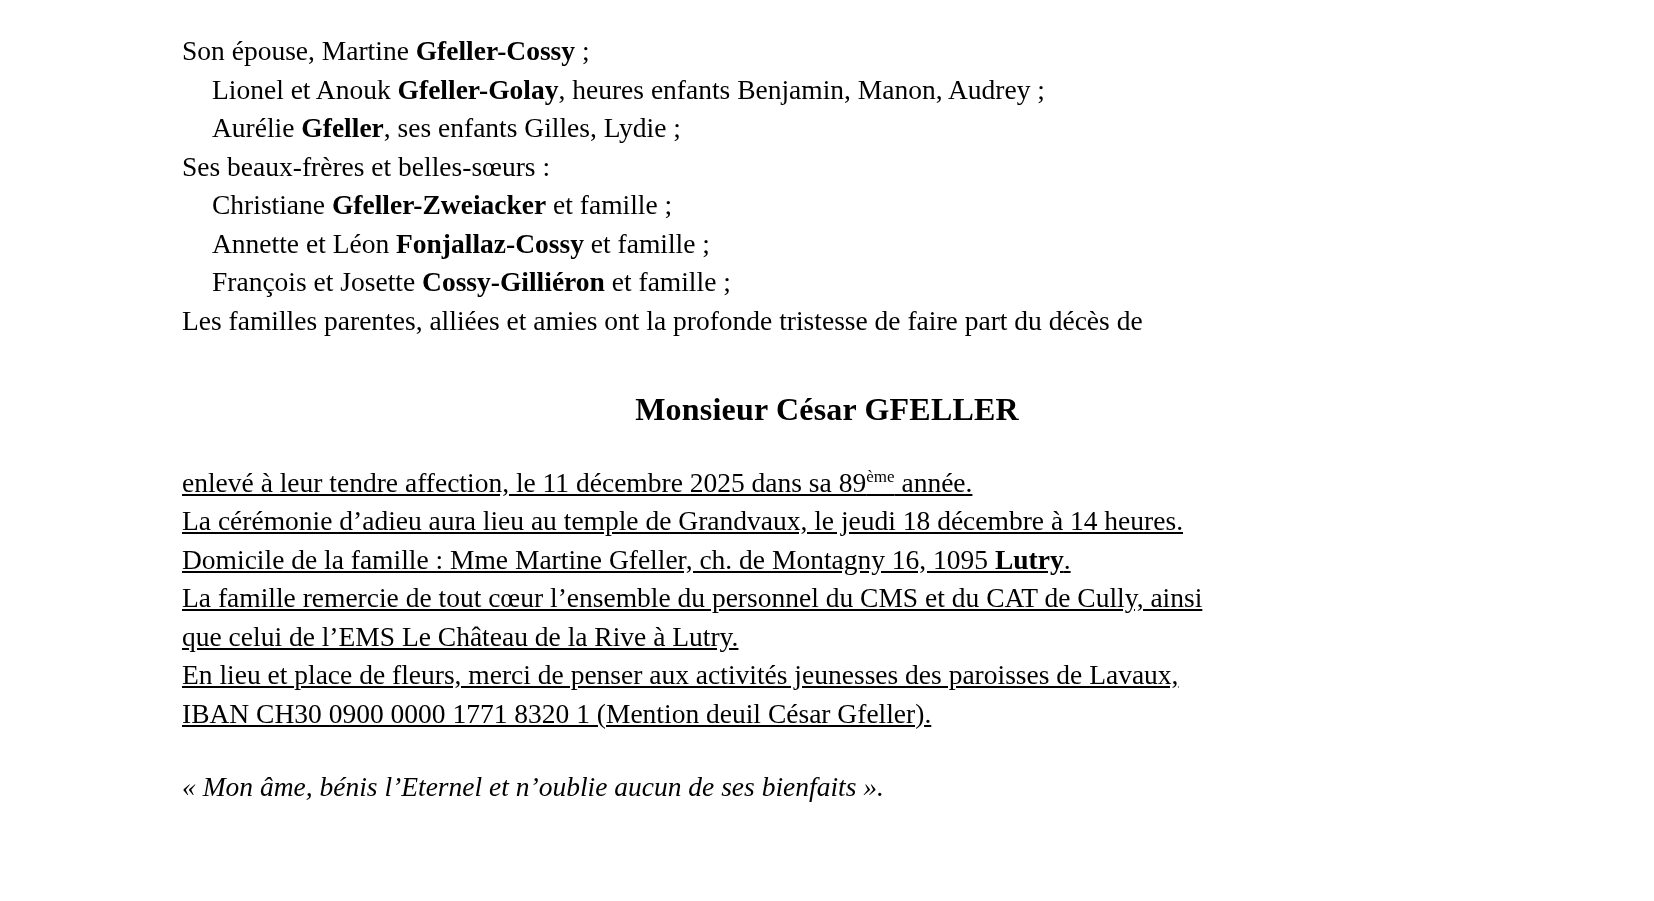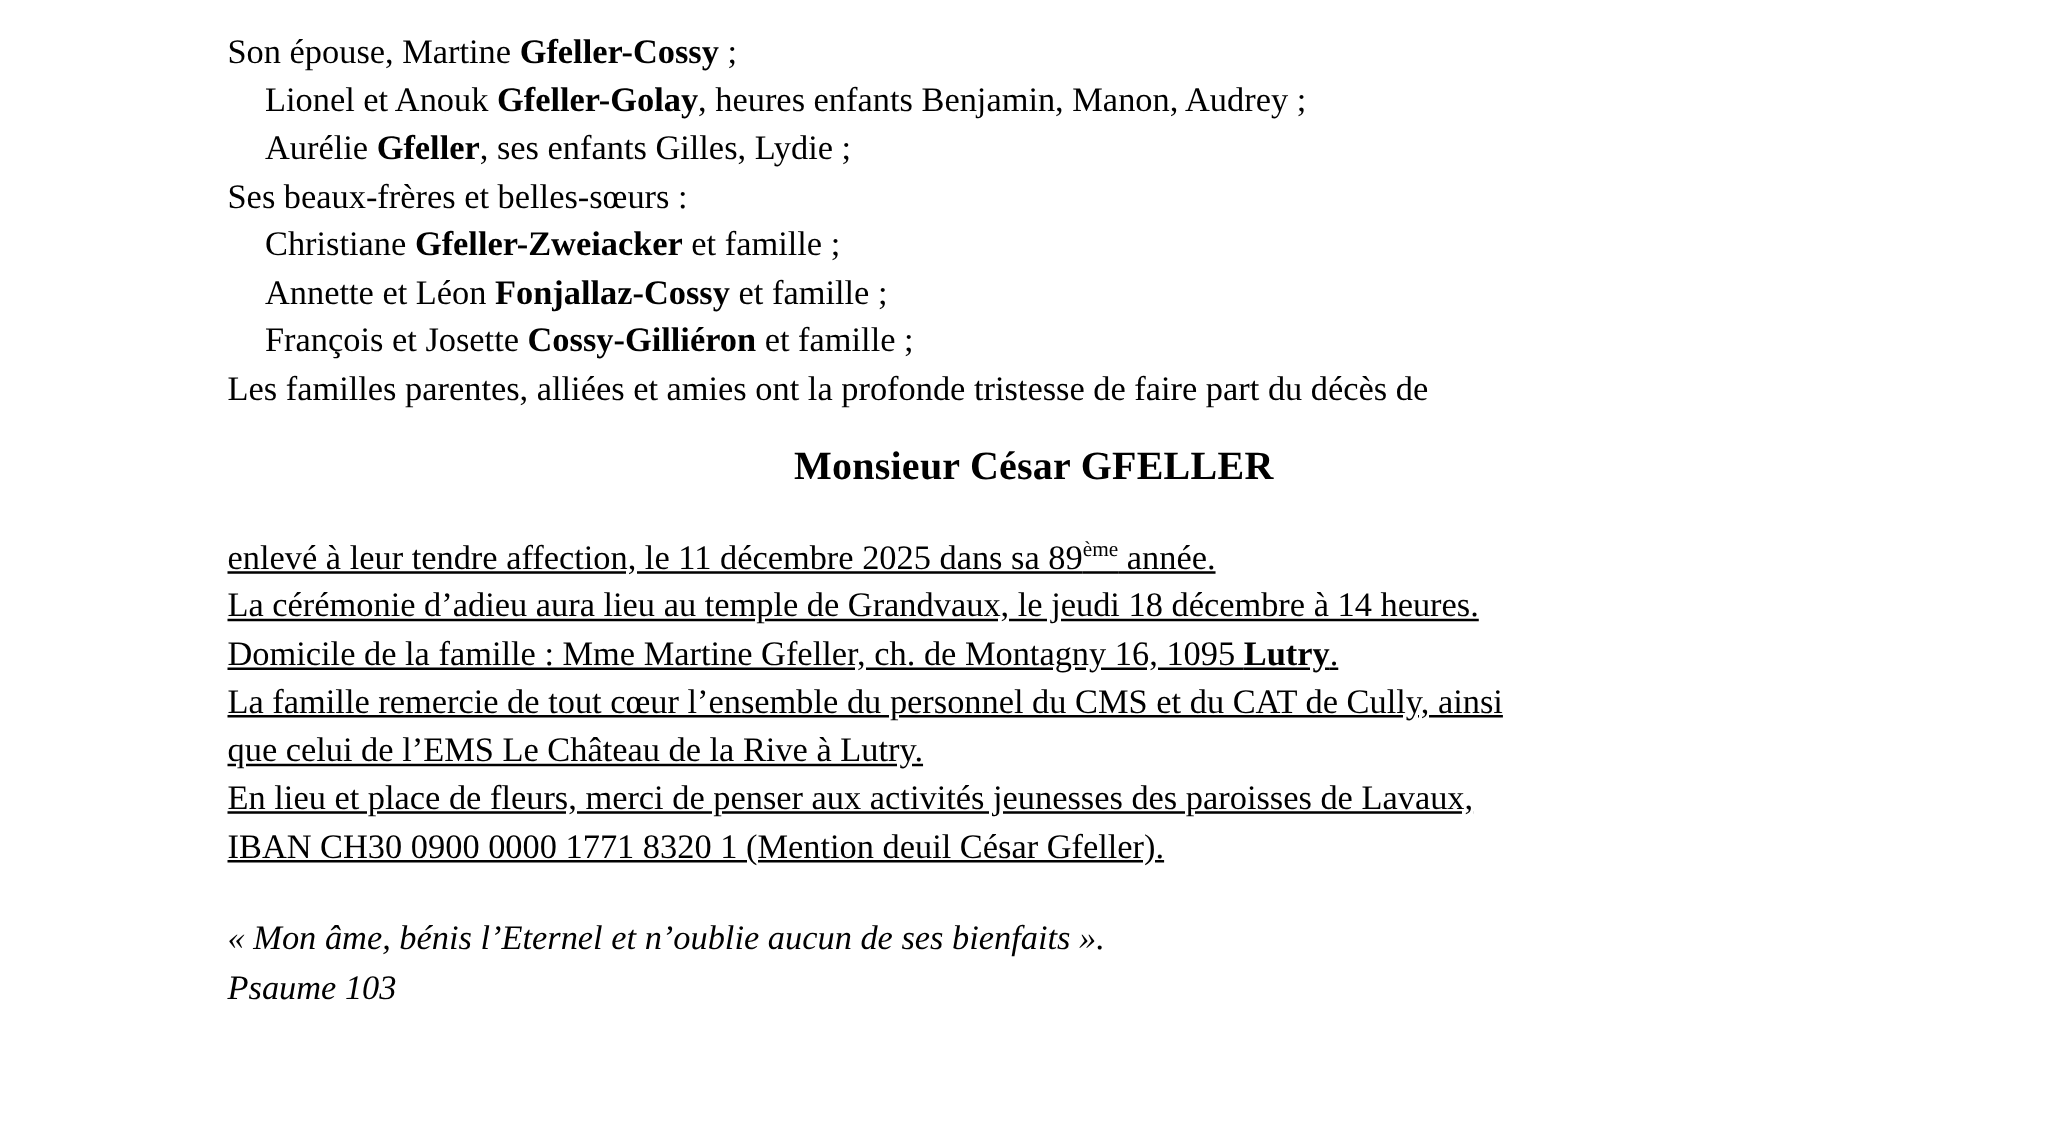--- a/index.html
+++ b/index.html
@@ -12,42 +12,42 @@
     height: 901px;
     font-family: "Liberation Serif", "DejaVu Serif", serif;
     color: #000000;
     overflow: hidden;
   }
   .page {
     position: relative;
     width: 1654px;
     height: 899px;
     box-sizing: border-box;
-    padding: 22px 0 0 0;
+    padding: 32px 0 0 0;
   }
   .notice {
     margin: 0 auto;
     width: 1290px;
     font-size: 27.5px;
     line-height: 38.5px;
   }
   .line {
     white-space: pre-wrap;
   }
   .indent {
     padding-left: 30px;
   }
   b, .bold {
     font-weight: bold;
   }
   .deceased-name {
     text-align: center;
     font-weight: bold;
     font-size: 32px;
-    margin-top: 23px;
+    margin-top: 50px;
     margin-bottom: 35px;
     letter-spacing: 0.2px;
   }
   .details {
     font-size: 27.5px;
     line-height: 38.5px;
     text-decoration: underline;
   }
   sup {
     font-size: 0.62em;
@@ -94,17 +94,16 @@
         <div class="line"><span>La cérémonie d’adieu aura lieu au temple de Grandvaux, le jeudi 18 décembre à 14 heures.</span></div>
         <div class="line"><span>Domicile de la famille : Mme Martine Gfeller, ch. de Montagny 16, 1095 </span><b>Lutry</b><span>.</span></div>
         <div class="line"><span>La famille remercie de tout cœur l’ensemble du personnel du CMS et du CAT de Cully, ainsi</span></div>
         <div class="line"><span>que celui de l’EMS Le Château de la Rive à Lutry.</span></div>
         <div class="line"><span>En lieu et place de fleurs, merci de penser aux activités jeunesses des paroisses de Lavaux,</span></div>
         <div class="line"><span>IBAN CH30 0900 0000 1771 8320 1 (Mention deuil César Gfeller).</span></div>
       </div>
 
     <div class="quote-block">
       <span class="quote-line">« Mon âme, bénis l’Eternel et n’oublie aucun de ses bienfaits ».</span>
-      <span class="psalm-line">Psaume 103</span>
     </div>
 
   </div>
 </div>
 
 </body></html>

